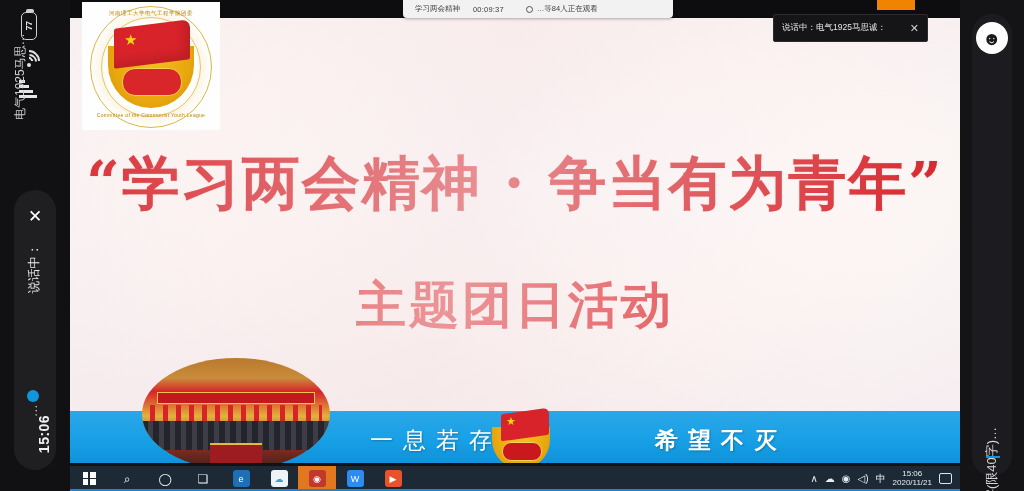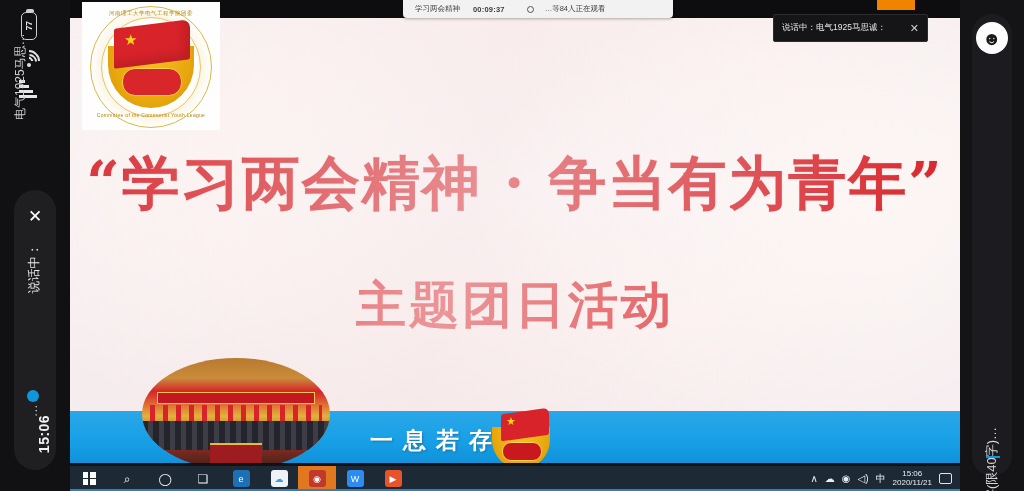--- a/index.html
+++ b/index.html
@@ -37,22 +37,22 @@
   .input-pill { position:absolute; left:12px; top:14px; width:40px; height:462px; border-radius:20px; background:#1c1c20; }
   .input-rot { position:absolute; left:-150px; bottom:96px; width:340px; text-align:left; transform:rotate(-90deg); transform-origin:center; color:#d6d6d6; font-size:13px; white-space:nowrap; }
   .input-caret { position:absolute; left:14px; bottom:18px; width:14px; height:2px; background:#1296db; }
 
   
   .stage { position:absolute; left:70px; top:0; width:890px; height:491px; background:#fff; overflow:hidden; }
 
   .topstrip { position:absolute; left:0; top:0; width:890px; height:18px; background:#0d0d0f; }
   .share-bar { position:absolute; left:333px; top:0; width:270px; height:18px; background:#f2f2f3; border-radius:0 0 4px 4px; display:flex; align-items:center; color:#3c3c3c; font-size:7.5px; box-shadow:0 1px 3px rgba(0,0,0,.3); }
   .share-bar .t1 { margin-left:12px; }
-  .share-bar .t2 { margin-left:13px; letter-spacing:0.2px;font-weight:bold; }
-  .share-bar .t3 { margin-left:22px; display:flex; align-items:center; gap:11px; }
+  .share-bar .t2 { margin-left:13px; letter-spacing:0.2px; }
+  .share-bar .t3 { margin-left:22px; display:flex; align-items:center; gap:4px; }
   .vdot { width:7px; height:7px; border:1.2px solid #555; border-radius:50%; display:inline-block; }
   .orange-tab { position:absolute; right:45px; top:0; width:38px; height:10px; background:#f08300; }
 
   .toast { position:absolute; right:32px; top:14px; width:155px; height:28px; background:#151517; border:1px solid #2c2c30; border-radius:2px; display:flex; align-items:center; justify-content:space-between; padding:0 8px; color:#e6e6e6; font-size:8.5px; z-index:12; }
   .toast .x { color:#cfcfcf; font-size:11px; }
 
   .slide { position:absolute; left:0; top:0; width:890px; height:473px;
            background:
              radial-gradient(ellipse 70% 60% at 52% 38%, #ffffff 0%, #fdf7f5 55%, #f6eef0 100%); }
   
@@ -85,21 +85,21 @@
            background:linear-gradient(#b9792f 0%, #c98c3a 18%, #d8232a 30%, #e3b23c 52%, #8c2b22 78%, #3a2218 100%); }
   .photo .banner { position:absolute; left:8%; top:30%; width:84%; height:11%; background:#c4181e; border:1px solid #efc44a; }
   .photo .people { position:absolute; left:0; bottom:18%; width:100%; height:26%; background:repeating-linear-gradient(90deg,#23242c 0 6px,#3c3d46 6px 11px); }
   .photo .flags { position:absolute; left:4%; bottom:40%; width:92%; height:18%;
     background:repeating-linear-gradient(90deg, #d8232a 0 5px, transparent 5px 13px); }
   .photo .podium { position:absolute; left:36%; bottom:0; width:28%; height:24%; background:#9d1c20; border-top:2px solid #e8b93a; }
 
   .bluebar { position:absolute; left:0; bottom:10px; width:890px; height:52px;
              background:linear-gradient(#2aa7e8 0%, #18a0e6 55%, #0f92da 100%); z-index:3; }
   .bluebar .slogan-l { position:absolute; left:300px; top:14px; color:#fff; font-size:23px; letter-spacing:10px;
-             font-family:"DejaVu Serif","Liberation Serif",serif; font-weight:bold; text-shadow:1px 1px 2px rgba(0,0,0,.25); }
+             font-family:"DejaVu Serif","Liberation Serif",serif; font-weight:normal; text-shadow:1px 1px 2px rgba(0,0,0,.25); }
   .bluebar .slogan-r { position:absolute; left:585px; top:14px; color:#fff; font-size:23px; letter-spacing:10px;
              font-family:"DejaVu Serif","Liberation Serif",serif; font-weight:bold; text-shadow:1px 1px 2px rgba(0,0,0,.25); }
   .mini-emblem { position:absolute; left:420px; bottom:4px; width:62px; height:58px; z-index:6; }
   .mini-emblem .g { position:absolute; left:2px; top:16px; width:58px; height:42px; border-radius:0 0 29px 29px; background:radial-gradient(ellipse at 50% 15%, #f8c61f 0%, #e8a70d 65%, #cf8f05 100%); }
   .mini-emblem .g:before { content:""; position:absolute; left:10px; top:15px; width:38px; height:17px; border-radius:9px; background:#c9181e; border:1px solid #f3d455; }
   .mini-emblem .f { position:absolute; left:11px; top:0px; width:48px; height:27px; background:#d8232a; transform:skewY(-8deg); border-radius:2px 6px 2px 2px; }
   .mini-emblem .s { position:absolute; left:16px; top:5px; color:#f7d117; font-size:11px; line-height:1; }
 
   .slidebottom { position:absolute; left:0; bottom:0; width:890px; height:10px; background:#121214; z-index:7; }
 
@@ -172,20 +172,21 @@
 
       <div class="photo">
         <div class="banner"></div>
         <div class="flags"></div>
         <div class="people"></div>
         <div class="podium"></div>
       </div>
 
       <div class="bluebar">
         <div class="slogan-l">一息若存</div>
+        <div class="slogan-r">希望不灭</div>
       </div>
       <div class="mini-emblem">
         <div class="g"></div>
           <div class="f"></div>
           <div class="s">★</div>
       </div>
       <div class="slidebottom"></div>
     </div>
 
     <div class="topstrip"></div>

